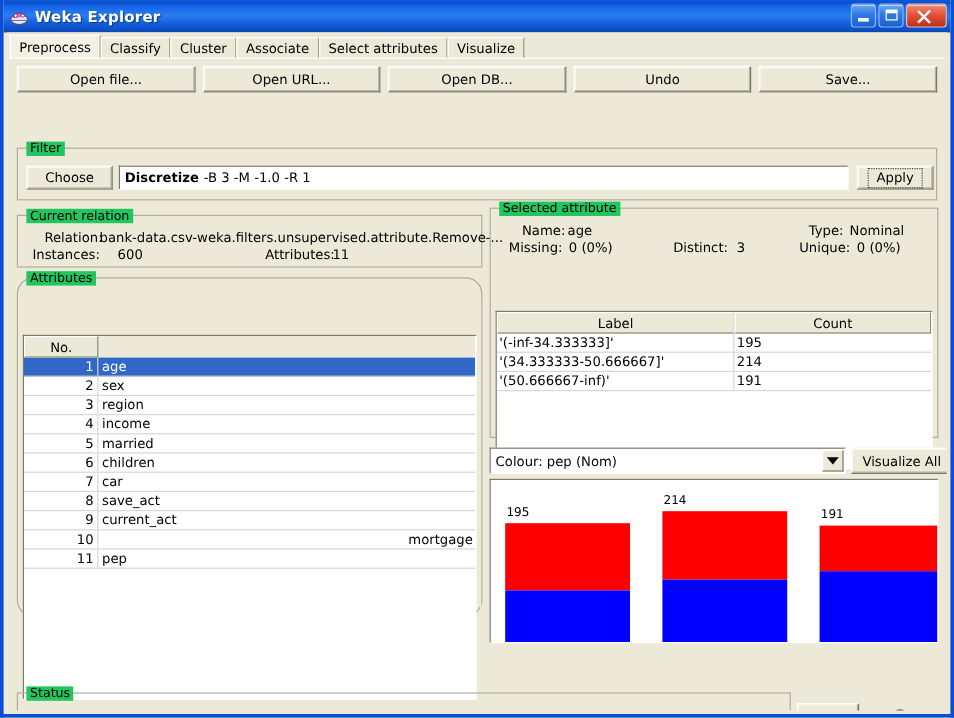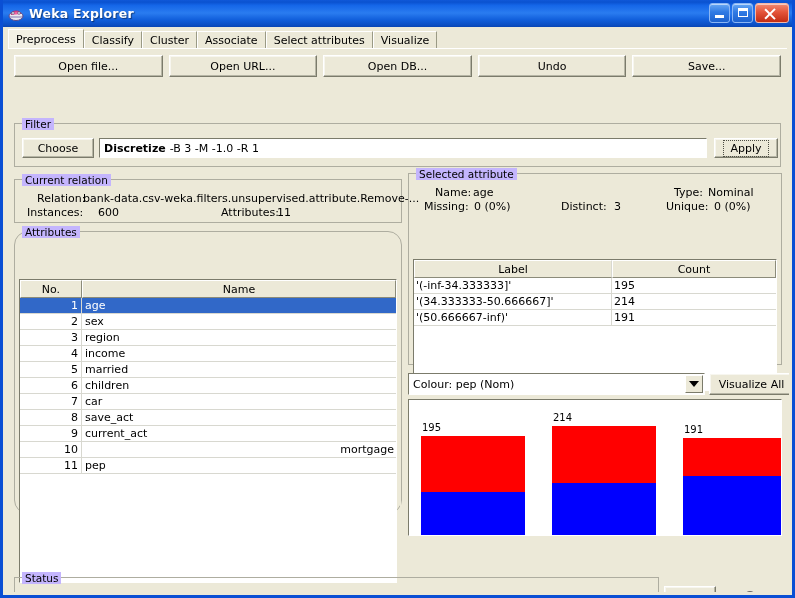--- a/index.html
+++ b/index.html
@@ -140,21 +140,21 @@
   
   .group {
     position: absolute;
     border: 1px solid #aeada0;
     box-sizing: border-box;
     background: transparent;
   }
   .group-title {
     position: absolute;
     top: -6px; left: 7px;
-    background: #c4b5fd;
+    background: #22c55e;
     padding: 0 3px;
     font-size: 10.5px;
     color: #000;
     white-space: nowrap;
   }
 
   
   #filter-group { left: 8px; top: 96px; right: 8px; height: 44px; }
   #choose-btn { position:absolute; left: 7px; top: 14px; width: 72px; height: 20px; }
   #filter-field {
@@ -380,21 +380,20 @@
       <span class="kv" style="left:62px; top:26px;padding-left:21px;">600</span>
       <span class="kv" style="left:206px; top:26px;">Attributes:</span>
       <span class="kv" style="left:262px; top:26px;">11</span>
     </div>
 
     <div class="group" id="attributes-group">
       <span class="group-title">Attributes</span>
       <div class="table-outer" id="attr-table">
         <div class="thead">
           <div class="th" style="width:62px;">No.</div>
-          <div class="th" style="flex:1;">Name</div>
         </div>
         <div id="attr-rows">
             <div class="trow sel">
               <div class="td num" style="width: 62px;">1</div>
               <div class="td name" style="flex: 1 1 0%;">age</div>
             </div>
             <div class="trow">
               <div class="td num" style="width: 62px;">2</div>
               <div class="td name" style="flex: 1 1 0%;">sex</div>
             </div>

